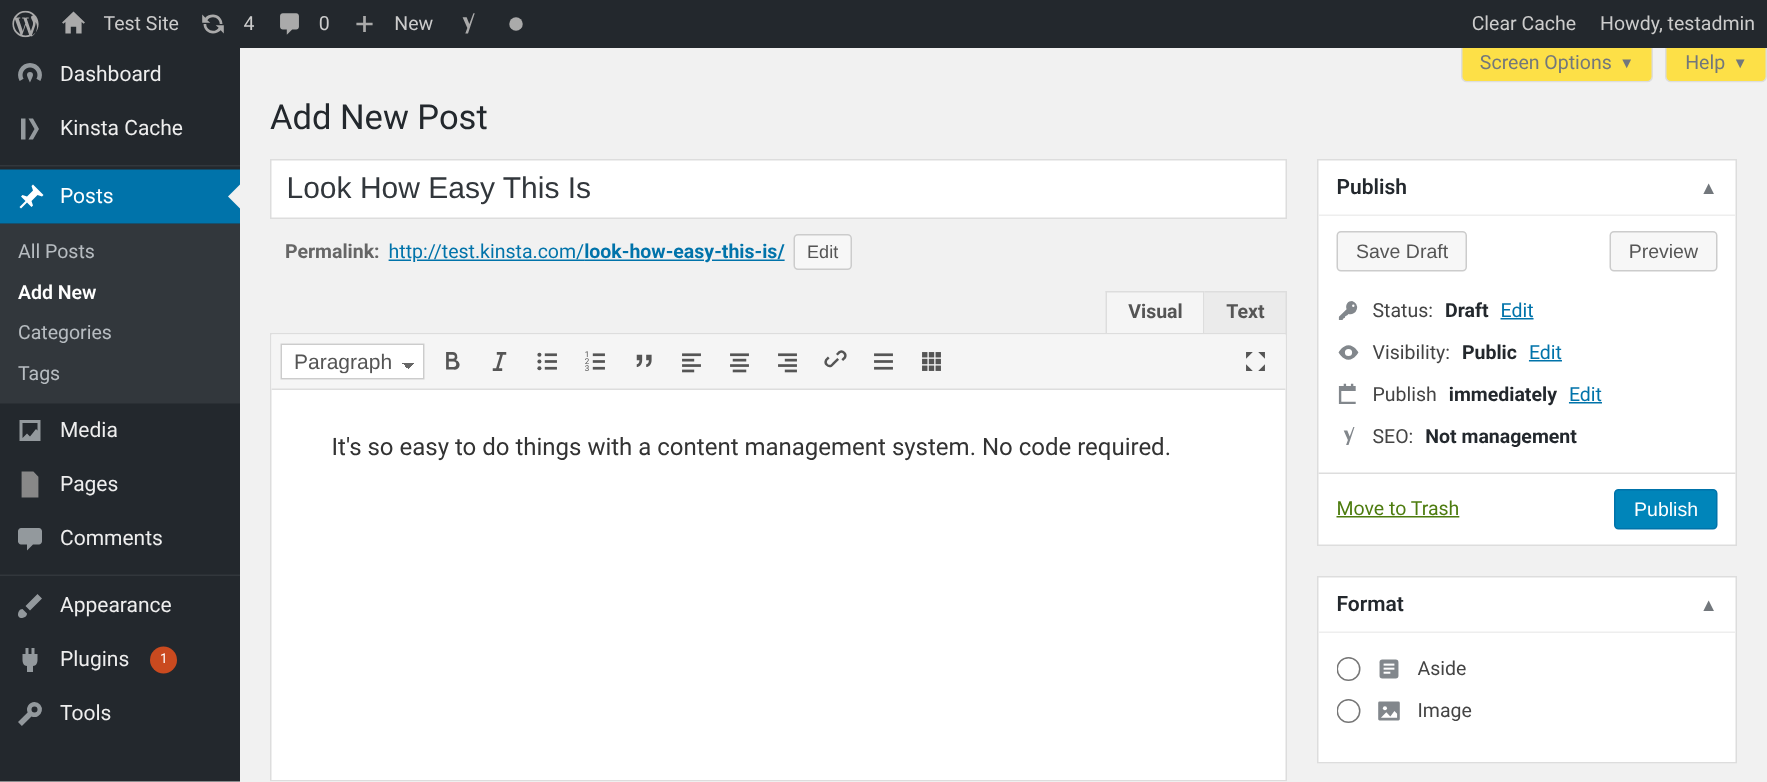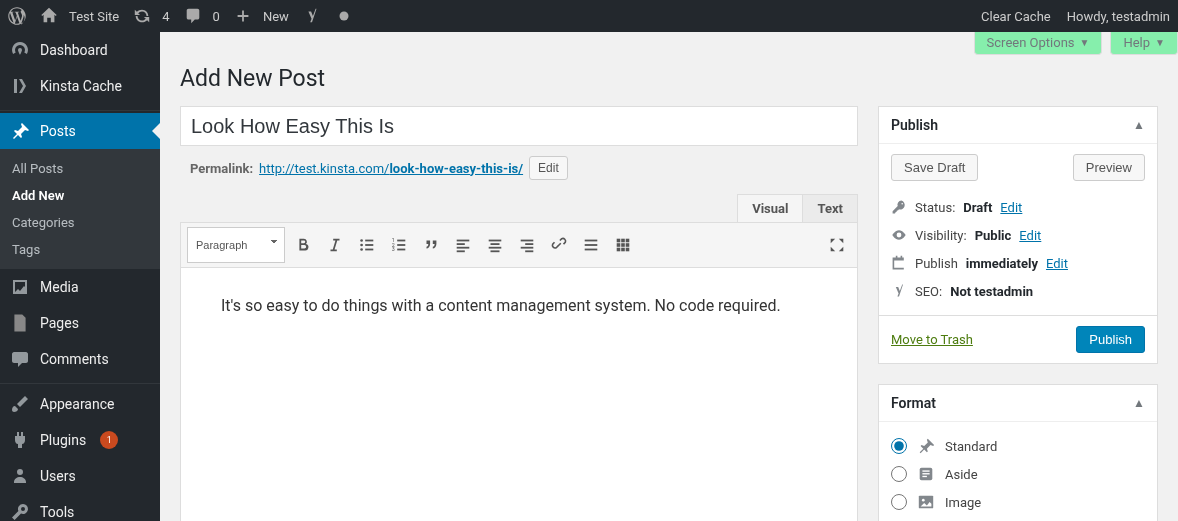--- a/index.html
+++ b/index.html
@@ -24,21 +24,21 @@
 .sidebar .menu-item.current::after { content: ''; position: absolute; right: 0; top: 50%; margin-top: -8px; border: 8px solid transparent; border-right-color: #f1f1f1; }
 .sidebar .submenu { background: #32373c; list-style: none; padding: 6px 0; }
 .sidebar .submenu li { padding: 6px 12px; font-size: 13px; color: rgba(240,245,250,.7); cursor: pointer; }
 .sidebar .submenu li.current { color: #fff; font-weight: 600; }
 .sidebar .separator { height: 5px; background: transparent; border-bottom: 1px solid #32373c; margin: 2px 0; }
 .plugin-badge { background: #ca4a1f; color: #fff; border-radius: 10px; min-width: 18px; height: 18px; display: inline-flex; align-items: center; justify-content: center; font-size: 9px; margin-left: 4px; }
 
 
 .content { position: absolute; left: 160px; right: 0; top: 32px; bottom: 0; padding: 0 20px 20px 20px; overflow: hidden; }
 .screen-meta { display: flex; justify-content: flex-end; gap: 8px; margin-right: -20px; }
-.screen-tab { background: #86efac; border: 1px solid #ddd; border-top: none; border-radius: 0 0 4px 4px; padding: 3px 12px 4px; font-size: 13px; color: #72777c; cursor: pointer; display: flex; align-items: center; gap: 5px; text-align: center; }
+.screen-tab { background: #fde047; border: 1px solid #ddd; border-top: none; border-radius: 0 0 4px 4px; padding: 3px 12px 4px; font-size: 13px; color: #72777c; cursor: pointer; display: flex; align-items: center; gap: 5px; text-align: center; }
 .screen-tab .tri { font-size: 10px; }
 h1.page-title { font-size: 23px; font-weight: 400; margin: 10px 0 14px; color: #23282d; }
 
 .two-col { display: flex; gap: 20px; align-items: flex-start; }
 .main-col { flex: 1; min-width: 0; }
 .side-col { width: 280px; }
 
 .title-input { width: 100%; padding: 6px 10px; font-size: 20px; border: 1px solid #ddd; background: #fff; color: #32373c; height: 40px; }
 .permalink-row { padding: 10px 10px 0; font-size: 13px; color: #666; display: flex; align-items: center; gap: 6px; flex-wrap: wrap; }
 .permalink-row a { color: #0073aa; text-decoration: underline; }
@@ -47,21 +47,21 @@
 
 .editor-tools { margin-top: 14px; display: flex; align-items: flex-end; }
 .add-media-btn { background: #f7f7f7; border: 1px solid #ccc; border-radius: 3px; padding: 0 10px; height: 30px; display: inline-flex; align-items: center; gap: 6px; font-size: 13px; cursor: pointer; color: #555; }
 .editor-tabs { margin-left: auto; display: flex; }
 .editor-tab { border: 1px solid #ddd; border-bottom: none; background: #ebebeb; padding: 6px 14px; font-size: 13px; color: #555; cursor: pointer; font-weight: bold; }
 .editor-tab + .editor-tab { border-left: none; }
 .editor-tab.active { background: #f5f5f5; color: #555; }
 
 .editor-box { border: 1px solid #ddd; background: #fff; }
 .toolbar { background: #f5f5f5; border-bottom: 1px solid #ddd; padding: 4px 6px; display: flex; align-items: center; gap: 4px; }
-.fmt-select { height: 36px; border: 1px solid #ccc; background: #fff; padding: 0 36px 0 8px; font-size: 11px; color: #555; appearance: none; background-image: linear-gradient(45deg, transparent 50%, #666 50%), linear-gradient(135deg, #666 50%, transparent 50%); background-position: right 10px top 12px, right 6px top 12px; background-size: 4px 4px, 4px 4px; background-repeat: no-repeat; }
+.fmt-select { height: 24px; border: 1px solid #ccc; background: #fff; padding: 0 20px 0 8px; font-size: 14px; color: #555; appearance: none; background-image: linear-gradient(45deg, transparent 50%, #666 50%), linear-gradient(135deg, #666 50%, transparent 50%); background-position: right 10px top 12px, right 6px top 12px; background-size: 4px 4px, 4px 4px; background-repeat: no-repeat; }
 .tbtn { width: 28px; height: 28px; display: inline-flex; align-items: center; justify-content: center; cursor: pointer; border-radius: 2px; }
 .tbtn svg { width: 18px; height: 18px; fill: #555; }
 .toolbar .spacer { flex: 1; }
 .editor-body { padding: 24px 40px; min-height: 260px; font-size: 16px; line-height: 1.7; color: #333; }
 
 
 .postbox { background: #fff; border: 1px solid #ddd; margin-bottom: 20px; }
 .postbox-header { display: flex; align-items: center; padding: 10px 12px; border-bottom: 1px solid #eee; }
 .postbox-header h2 { font-size: 14px; font-weight: 600; color: #23282d; }
 .postbox-header .toggle { margin-left: auto; color: #72777c; font-size: 12px; cursor: pointer; }
@@ -201,26 +201,20 @@
     </li>
     <li class="menu-item">
       <svg viewBox="0 0 20 20">
           <path d="M7 2v4H5v4c0 2 1 4 3 4v4h4v-4c2 0 3-2 3-4V6h-2V2h-2v4H9V2H7z"></path>
         </svg>
       <span>Plugins</span>
       <span class="plugin-badge">1</span>
     </li>
     <li class="menu-item">
       <svg viewBox="0 0 20 20">
-          <path d="M10 3a3 3 0 110 6 3 3 0 010-6zm-6 13c0-3 3-5 6-5s6 2 6 5v1H4v-1z"></path>
-        </svg>
-      <span>Users</span>
-    </li>
-    <li class="menu-item">
-      <svg viewBox="0 0 20 20">
           <path d="M13 2a5 5 0 00-4.6 7L2 15.4 4.6 18 11 11.6A5 5 0 1013 2zm0 3a2 2 0 110 4 2 2 0 010-4z"></path>
         </svg>
       <span>Tools</span>
     </li>
   </ul>
 </div>
 
 <div class="content">
   <div class="screen-meta">
     <div class="screen-tab">
@@ -386,42 +380,35 @@
               </svg>
             <span class="lbl-static">Publish</span>
             <strong>immediately</strong>
             <a href="#">Edit</a>
           </div>
           <div class="pub-row">
             <svg viewBox="0 0 20 20">
                 <path d="M14 2l-3 8-2-5H6l3.5 8L8 17h2l5-15h-1z"></path>
               </svg>
             <span class="lbl-static">SEO:</span>
-            <strong>Not testadmin</strong>
+            <strong>Not management</strong>
           </div>
         </div>
         <div class="pub-footer">
           <span class="trash-link">Move to Trash</span>
           <button class="button button-primary">Publish</button>
         </div>
       </div>
 
       <div class="postbox">
         <div class="postbox-header">
           <h2>Format</h2>
           <span class="toggle">▲</span>
         </div>
         <div class="postbox-body">
-          <label class="format-row">
-            <input type="radio" name="fmt" checked="" style="">
-            <svg viewBox="0 0 20 20">
-                <path d="M12 2l-1 1 1 3-4 4-3-1-1 1 3 3-4 4 1 1 4-4 3 3 1-1-1-3 4-4 3 1 1-1-7-7z"></path>
-              </svg>
-            <span>Standard</span>
-          </label>
           <label class="format-row">
             <input type="radio" name="fmt" style="">
             <svg viewBox="0 0 20 20">
                 <rect x="3" y="3" width="14" height="14" rx="2"></rect>
                 <rect x="6" y="6" width="8" height="1.5" fill="#fff"></rect>
                 <rect x="6" y="9" width="8" height="1.5" fill="#fff"></rect>
                 <rect x="6" y="12" width="5" height="1.5" fill="#fff"></rect>
               </svg>
             <span>Aside</span>
           </label>

